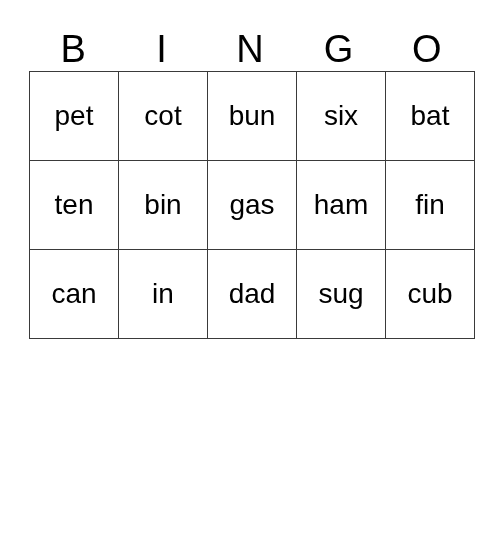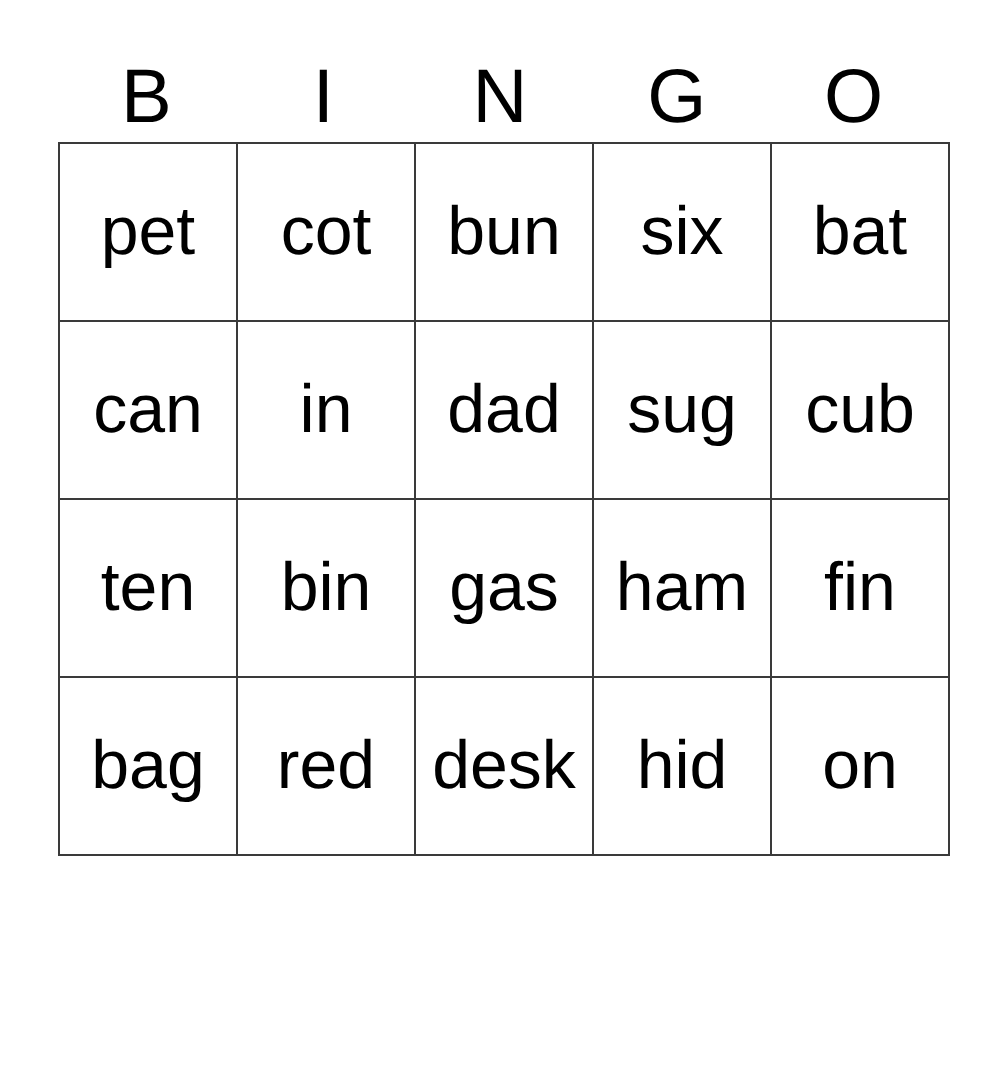--- a/index.html
+++ b/index.html
@@ -46,21 +46,21 @@
   }
   .bingo-grid tr {
     height: 88px;
   }
   .bingo-grid td {
     border: 1px solid #3a3a3a;
     width: 88px;
     height: 88px;
     text-align: center;
     vertical-align: middle;
-    font-size: 34px;
+    font-size: 28px;
     line-height: 36px;
     font-weight: 400;
     color: #000000;
     background: #ffffff;
     padding: 0;
     overflow: hidden;
     white-space: nowrap;
   }
 </style>
 </head>
@@ -79,36 +79,29 @@
   <table class="bingo-grid">
     <tbody>
       <tr>
         <td>pet</td>
         <td>cot</td>
         <td>bun</td>
         <td>six</td>
         <td>bat</td>
       </tr>
       <tr>
-        <td>can</td>
-        <td>in</td>
-        <td>dad</td>
-        <td>sug</td>
-        <td>cub</td>
-      </tr>
-      <tr>
         <td>ten</td>
         <td>bin</td>
         <td>gas</td>
         <td>ham</td>
         <td>fin</td>
       </tr>
       <tr>
-        <td>bag</td>
-        <td>red</td>
-        <td>desk</td>
-        <td>hid</td>
-        <td>on</td>
+        <td>can</td>
+        <td>in</td>
+        <td>dad</td>
+        <td>sug</td>
+        <td>cub</td>
       </tr>
     </tbody>
   </table>
 
 </div>
 
 </body></html>

